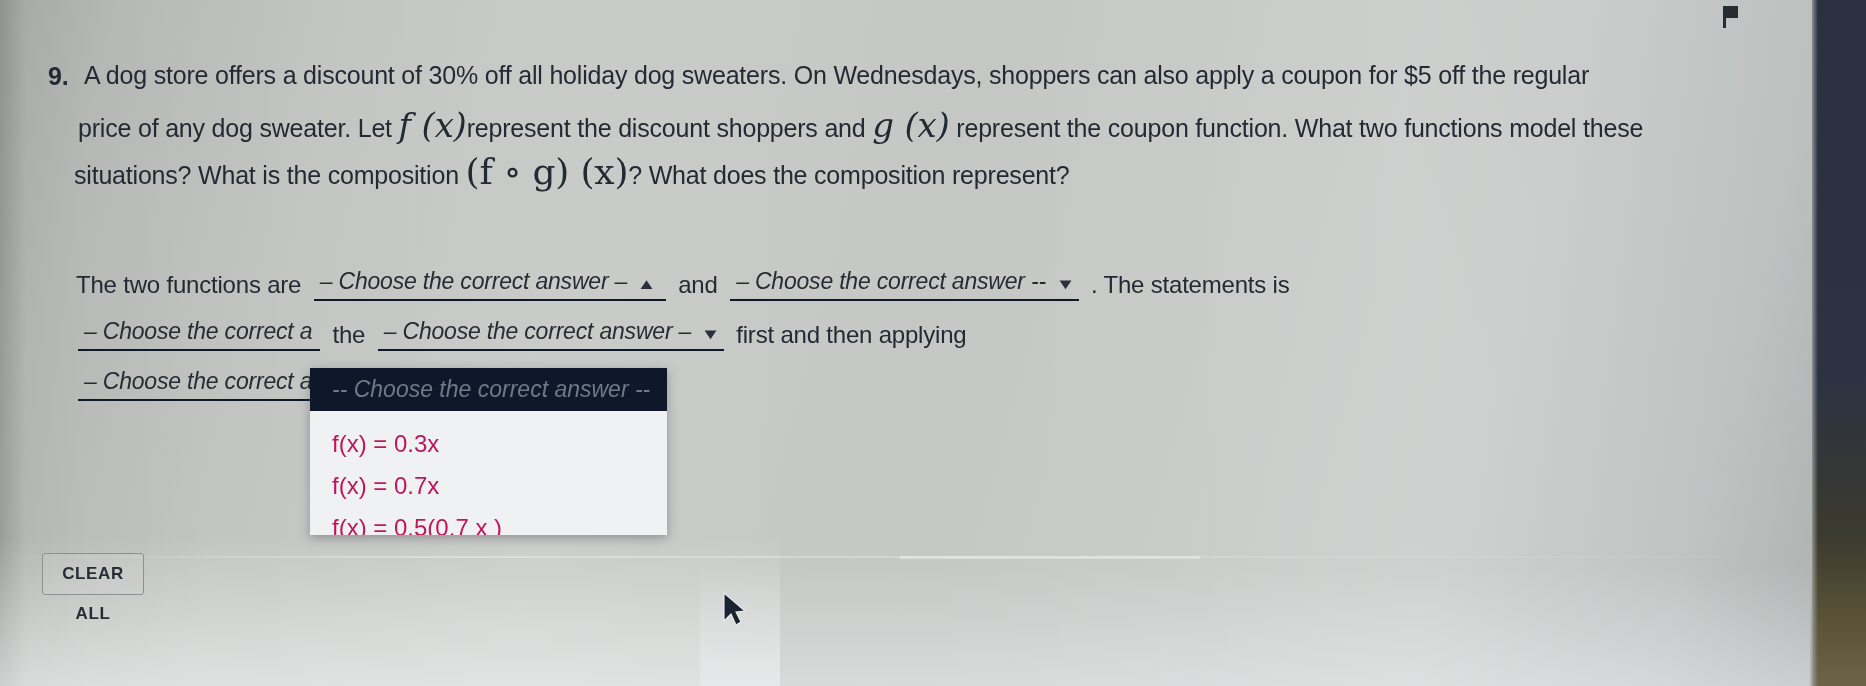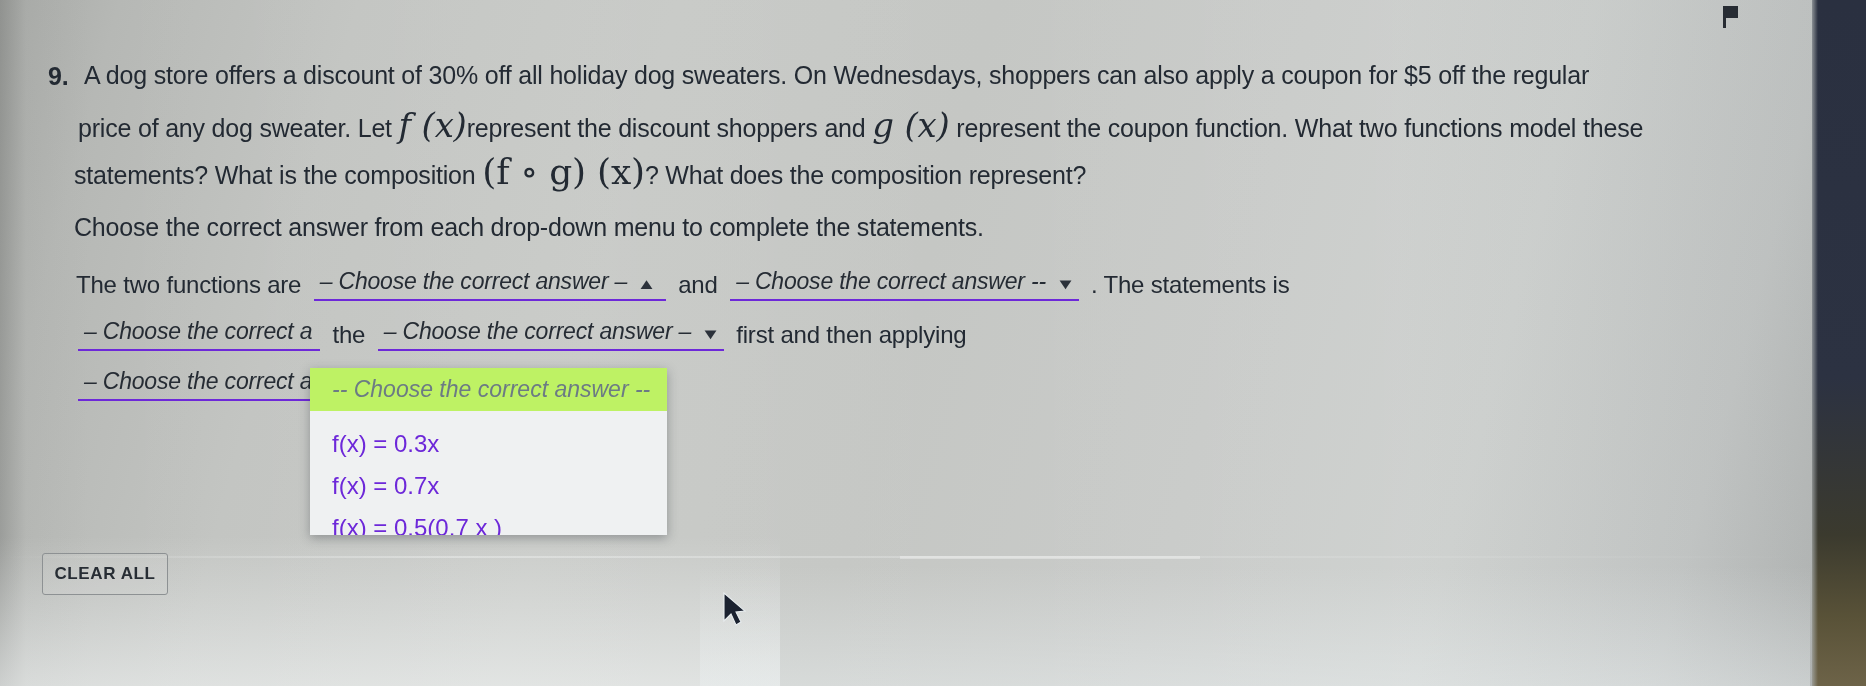--- a/index.html
+++ b/index.html
@@ -125,21 +125,21 @@
   .r1 { left: 76px;  top: 268px; }
   .r2 { left: 72px;  top: 318px; }
   .r3 { left: 72px;  top: 368px; }
 
   .txt { display: inline-block; vertical-align: middle; }
 
   .dd {
     display: inline-block;
     vertical-align: middle;
     position: relative;
-    border-bottom: 2px solid #6d28d9;
+    border-bottom: 2px solid #0f172a;
     padding: 0 6px 4px 6px;
     margin: 0 6px;
     font-style: italic;
     font-size: 23px;
     color: #262c34;
     white-space: nowrap;
   }
   .dd .caret {
     display: inline-block;
     margin-left: 12px;
@@ -165,37 +165,37 @@
   }
   #dd-panel .opt {
     font-size: 23px;
     color: #2b3138;
     padding: 0 22px;
     height: 43px;
     line-height: 43px;
     white-space: nowrap;
   }
   #dd-panel .opt.selected {
-    background: #bef264;
+    background: #0f172a;
     font-style: italic;
     color: #6c7b84;
   }
   #dd-panel .opt.val {
     font-size: 24px;
-    color: #6d28d9;
+    color: #be185d;
     height: 42px;
     line-height: 42px;
   }
   #opt-spacer { height: 12px; }
 
   
   #clear-all {
     position: absolute;
     left: 42px; top: 553px;
-    width: 126px; height: 42px;
+    width: 102px; height: 42px;
     border: 1px solid #8d9193;
     border-radius: 3px;
     background: rgba(255,255,255,0.07);
     color: #272d34;
     font-size: 17px;
     font-weight: 700;
     letter-spacing: 0.6px;
     line-height: 40px;
     text-align: center;
   }
@@ -246,24 +246,23 @@
 
   <div class="para l1">
     <span>A dog store offers a discount of 30% off all holiday dog sweaters. On Wednesdays, shoppers can also apply a coupon for $5 off the regular</span>
   </div>
 
   <div class="para l2">
     <span>price of any dog sweater. Let </span><span class="mathf">f (x)</span><span>represent the discount shoppers and </span><span class="mathf">g (x)</span><span> represent the coupon function. What two functions model these</span>
   </div>
 
   <div class="para l3">
-    <span>statements? What is the composition </span><span class="mathp">(f ∘ g) (x)</span><span>? What does the composition represent?</span>
-  </div>
-
-  <div class="para l4">Choose the correct answer from each drop-down menu to complete the statements.</div>
+    <span>situations? What is the composition </span><span class="mathp">(f ∘ g) (x)</span><span>? What does the composition represent?</span>
+  </div>
+
 
   <div class="stmt r1">
     <span class="txt">The two functions are</span>
     <span class="dd dd-w1">
       <span>– Choose the correct answer –</span><span class="caret">▲</span>
     </span>
     <span class="txt">and</span>
     <span class="dd dd-w2">
       <span>– Choose the correct answer --</span><span class="caret">▼</span>
     </span>

